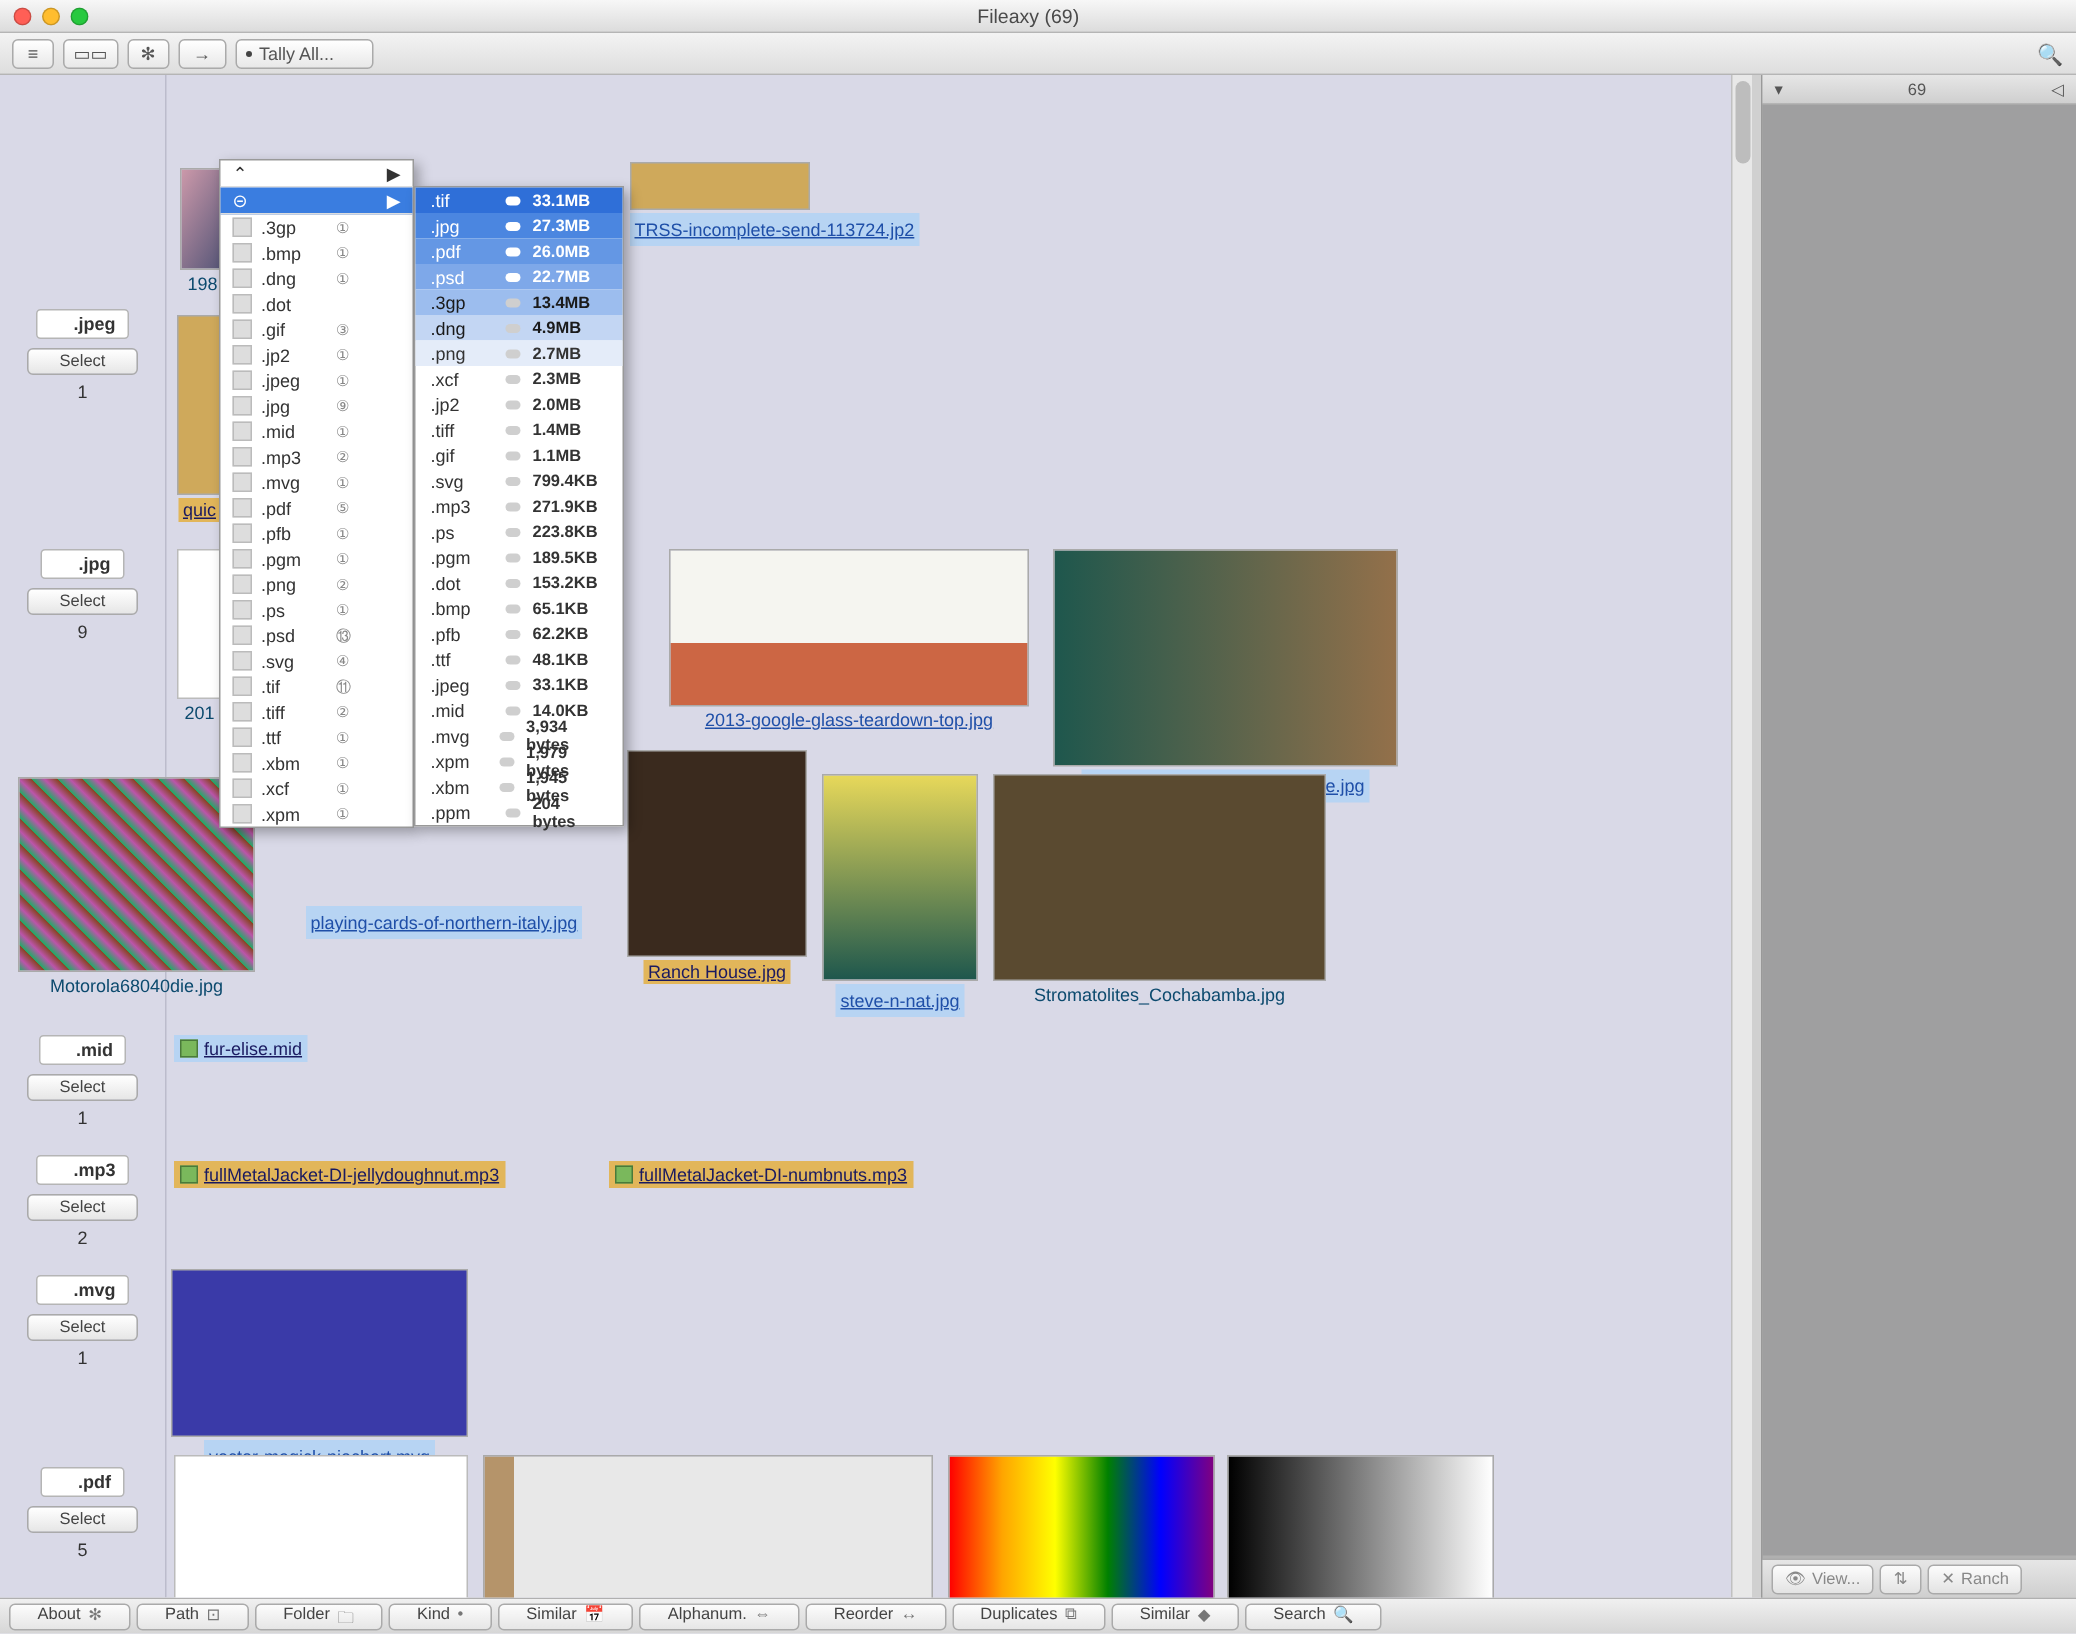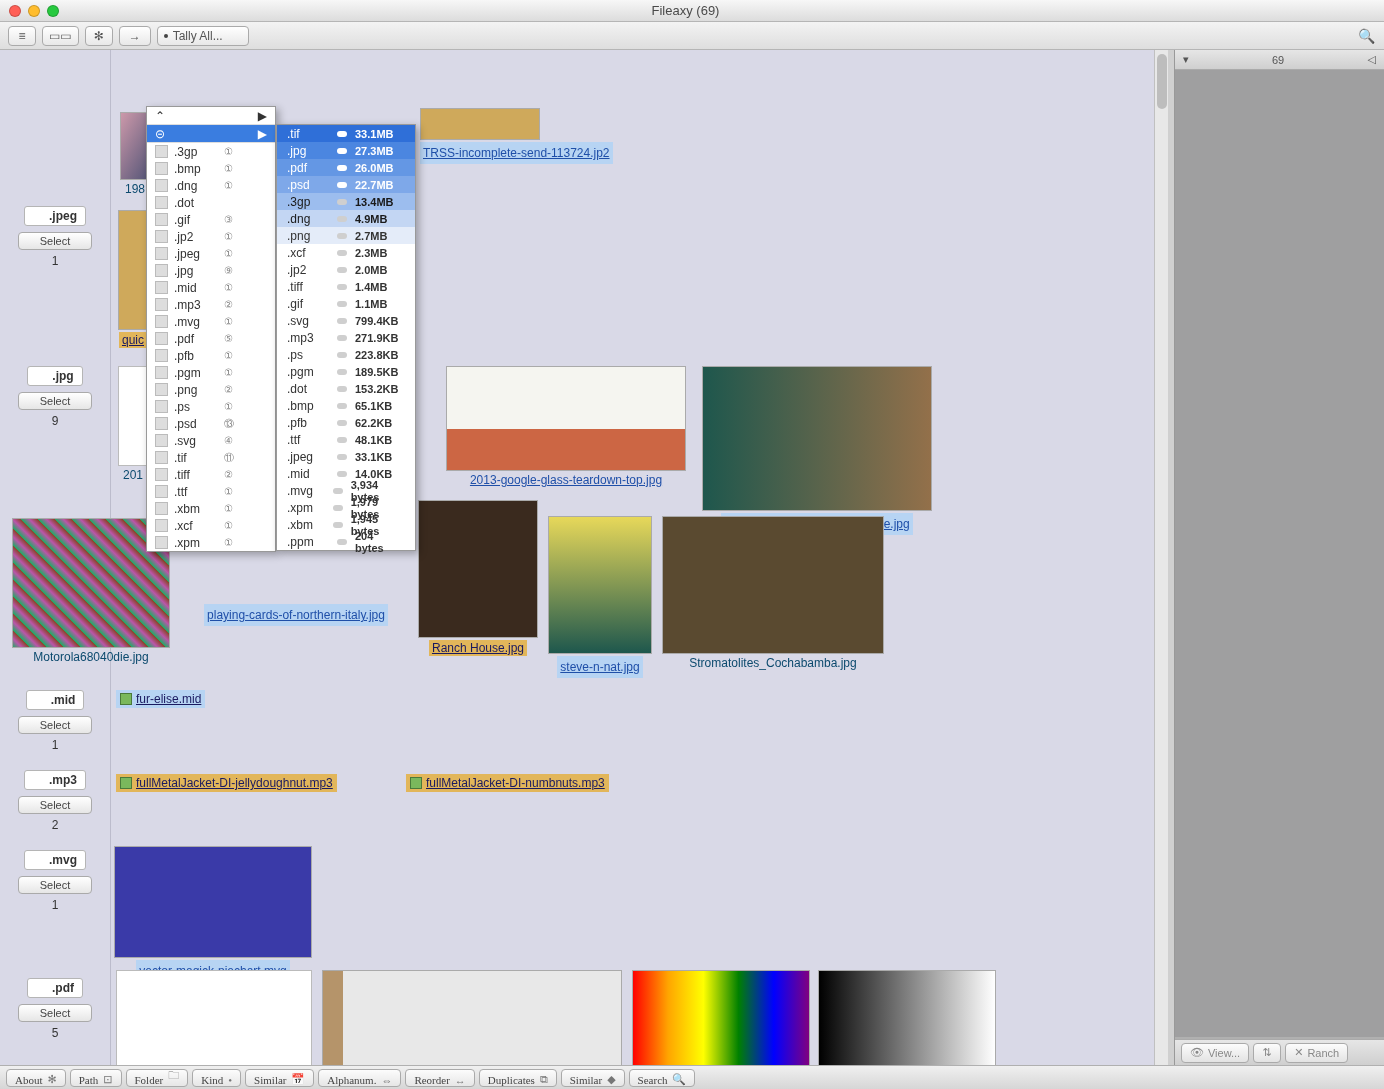--- a/index.html
+++ b/index.html
@@ -165,21 +165,21 @@
   .img.cal{background:linear-gradient(90deg,red,orange,yellow,green,blue,purple);}
   .img.gold{background:#cfa95b;}
   .img.grad{background:linear-gradient(90deg,#000,#fff);}
   
   .bottombar{
     height:24px;background:linear-gradient(#f0f0f0,#d6d6d6);
     border-top:1px solid #b0b0b0;display:flex;align-items:center;gap:4px;padding:0 6px;
   }
   .bb-btn{
     height:18px;border:1px solid #aaa;border-radius:4px;background:linear-gradient(#fcfcfc,#e6e6e6);
-    padding:0 8px;font-size:11px;display:flex;align-items:flex-end;gap:5px;color:#444;font-family:Liberation Serif, serif;
+    padding:0 18px;font-size:11px;display:flex;align-items:flex-start;gap:5px;color:#444;
   }
   .bb-ic{font-size:11px;color:#777;}
   .scrollbar-v{position:absolute;right:0;top:0;bottom:0;width:14px;background:#e8e8e8;border-left:1px solid #c0c0c0;}
   .scrollbar-thumb{position:absolute;left:2px;width:10px;height:55px;top:4px;background:#bdbdbd;border-radius:5px;}
   .divider{position:absolute;top:0;bottom:0;left:110px;width:1px;background:#bcbccc;}
 </style>
 </head>
 <body>
 
 <div class="titlebar">

